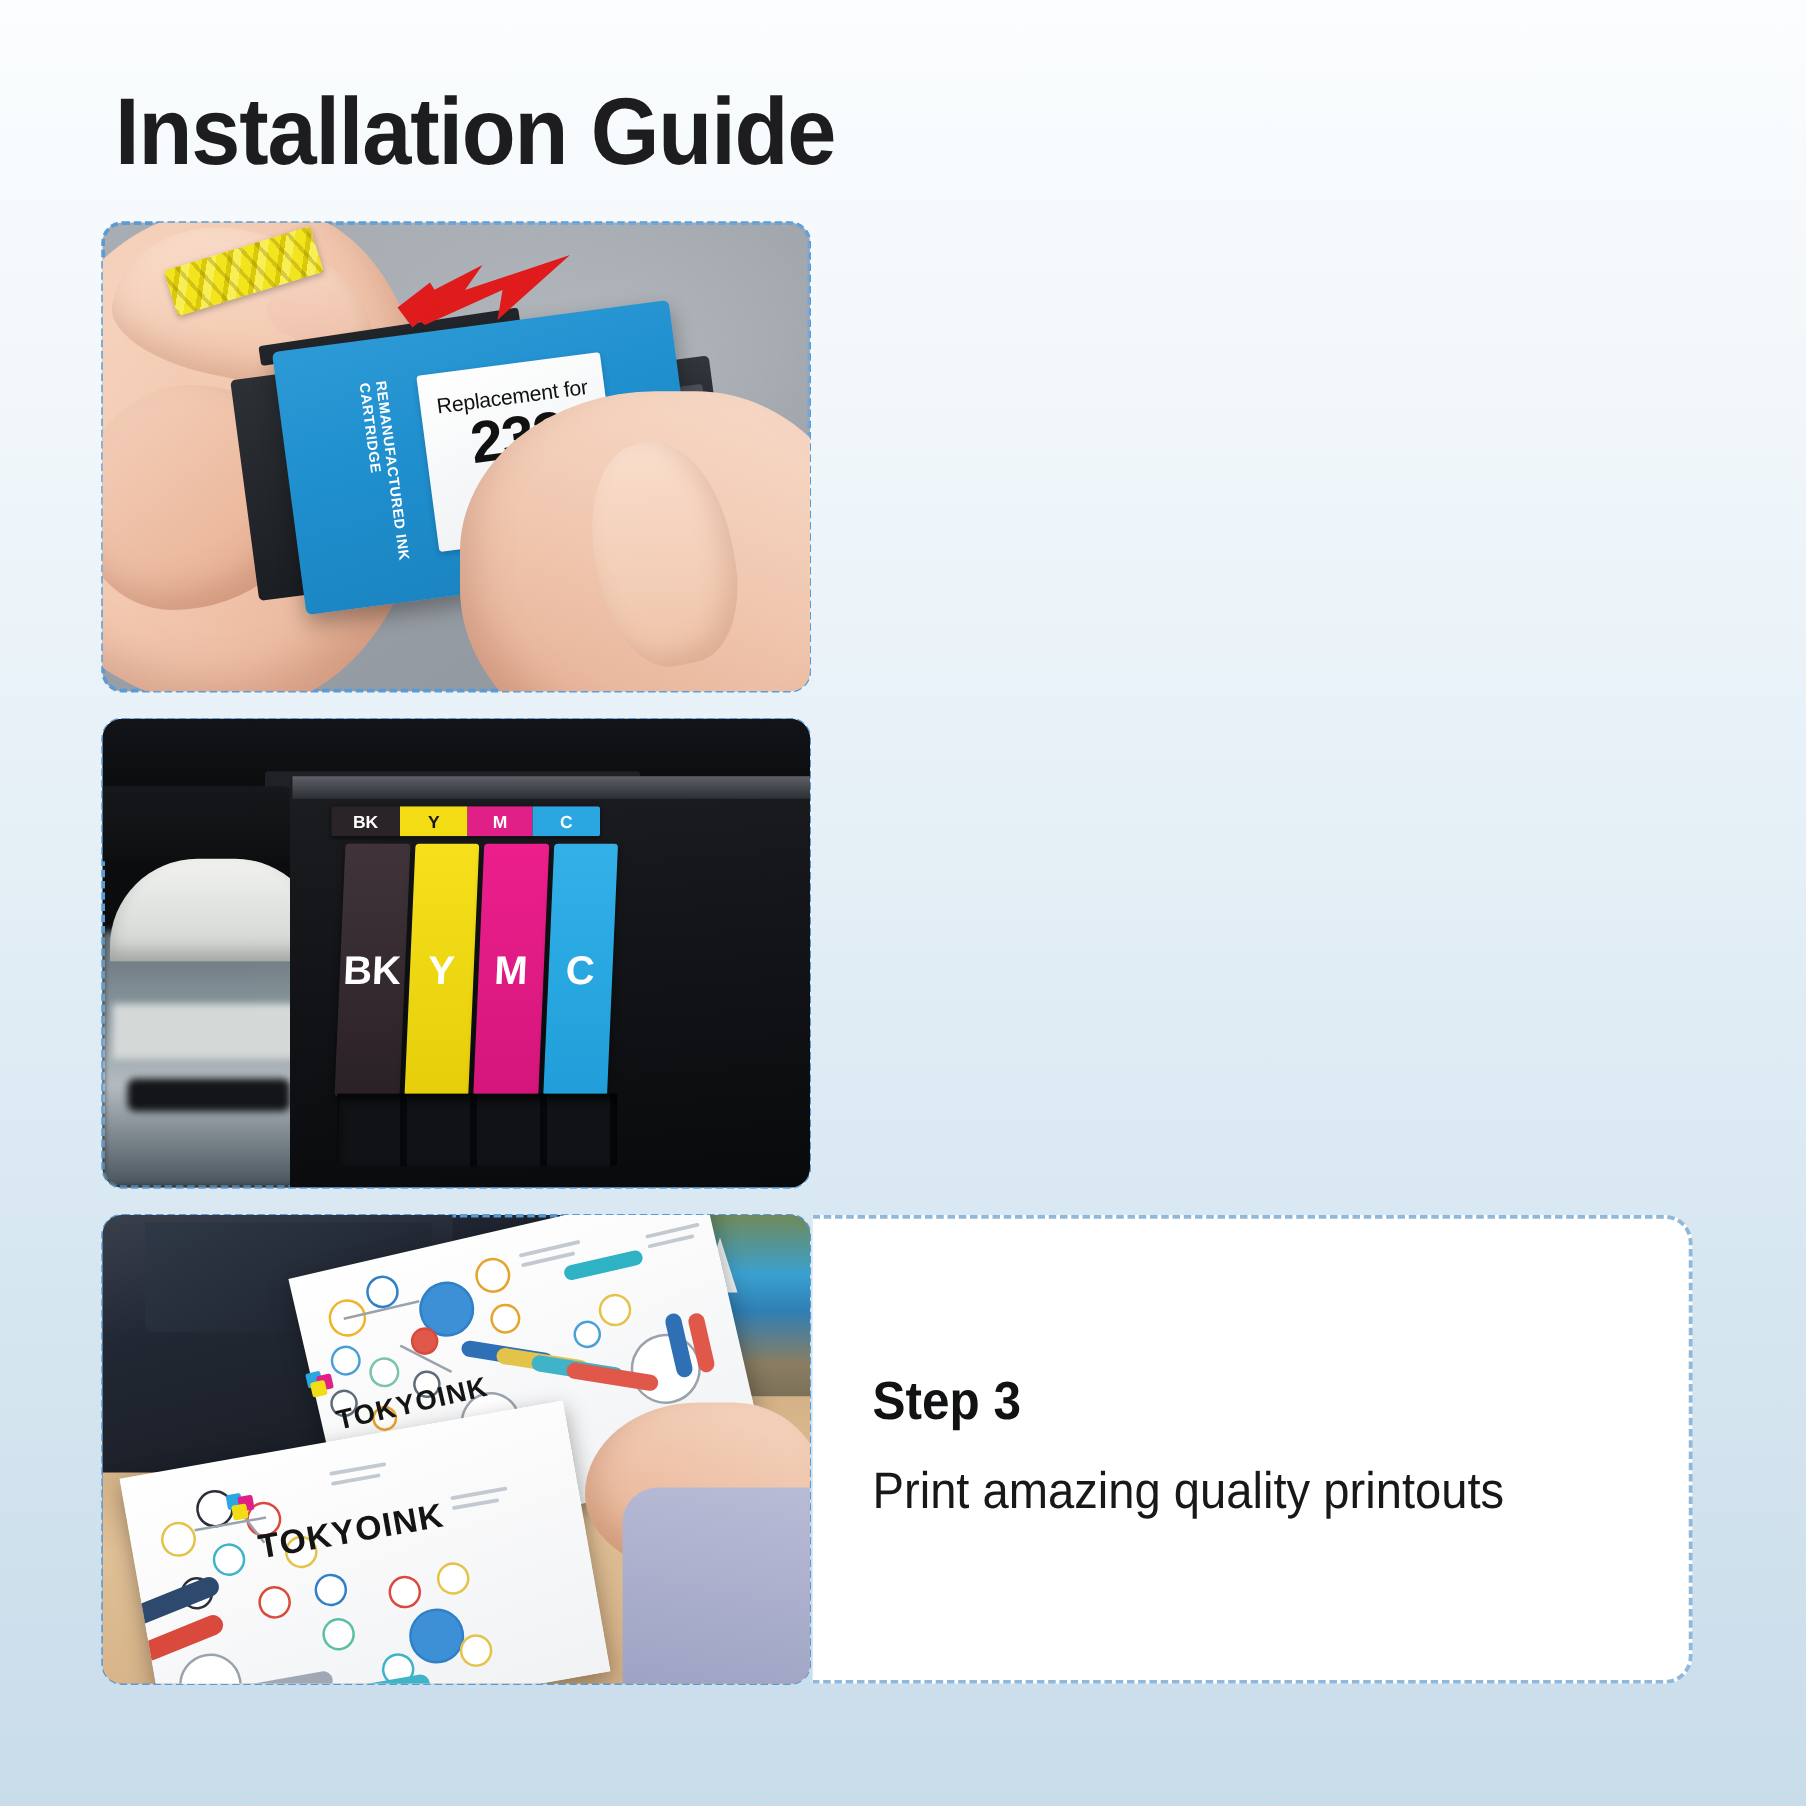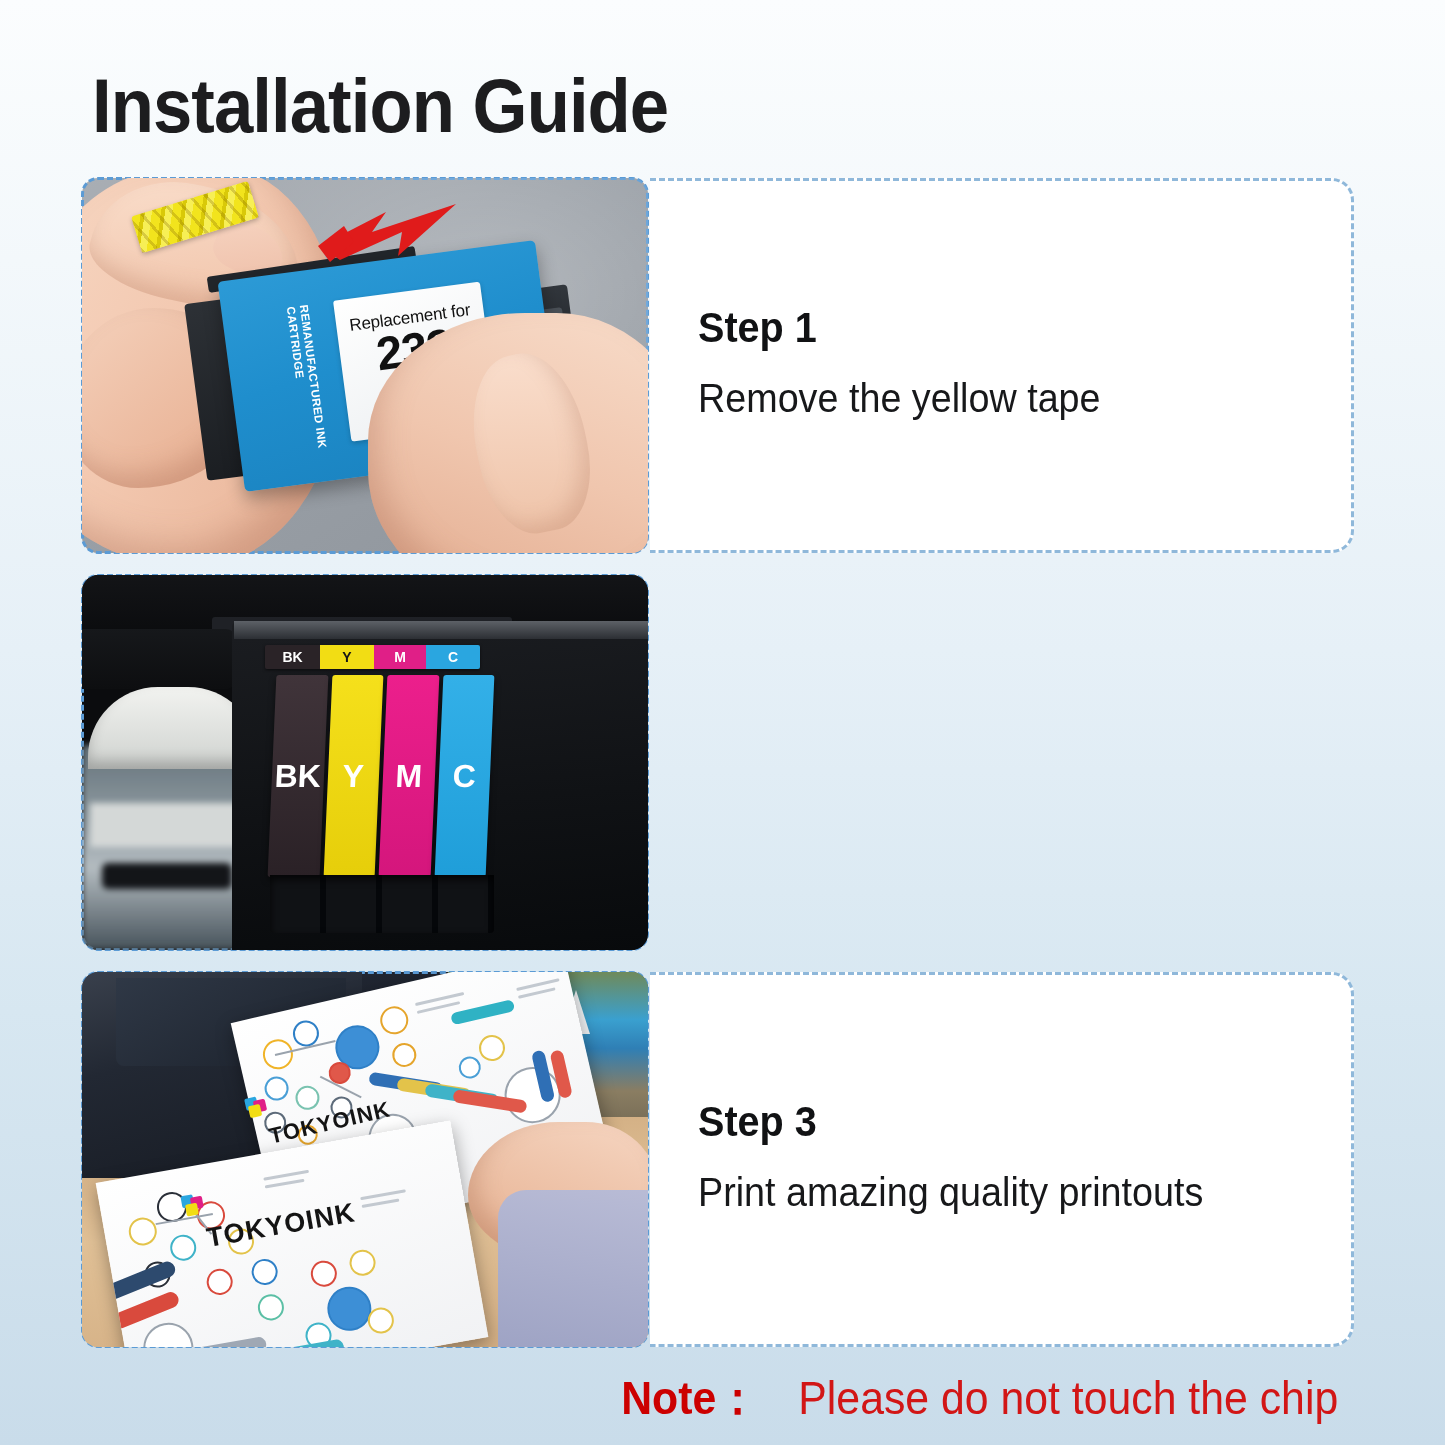--- a/index.html
+++ b/index.html
@@ -331,24 +331,20 @@
         <svg class="arrow" viewBox="0 0 150 78">
           <path d="M146 2 L62 30 L76 10 L10 44 L30 58 L92 30 L88 54 Z" fill="#e01b1b"></path>
           <path d="M8 44 L34 24 L44 40 L20 60 Z" fill="#e01b1b"></path>
         </svg>
 
         <div class="hand2"></div>
         <div class="finger2"></div>
       </div>
     </div>
 
-    <div class="card">
-      <div class="step-head">Step 1</div>
-      <div class="step-body">Remove the yellow tape</div>
-    </div>
   </div>
 
   <div class="row r2">
 
     <div class="photo p2">
       <div class="inner">
         <div class="lid"></div>
         <div class="lid2"></div>
         <div class="leftblk"></div>
         <div class="blurzone"></div>
@@ -463,17 +459,14 @@
         <div class="sleeve3"></div>
       </div>
     </div>
 
     <div class="card">
       <div class="step-head">Step 3</div>
       <div class="step-body">Print amazing quality printouts</div>
     </div>
   </div>
 
-  <div class="note">
-    <span class="note-label">Note：</span><span class="note-text">Please do not touch the chip</span>
-  </div>
 
 </div>
 
 </body></html>

